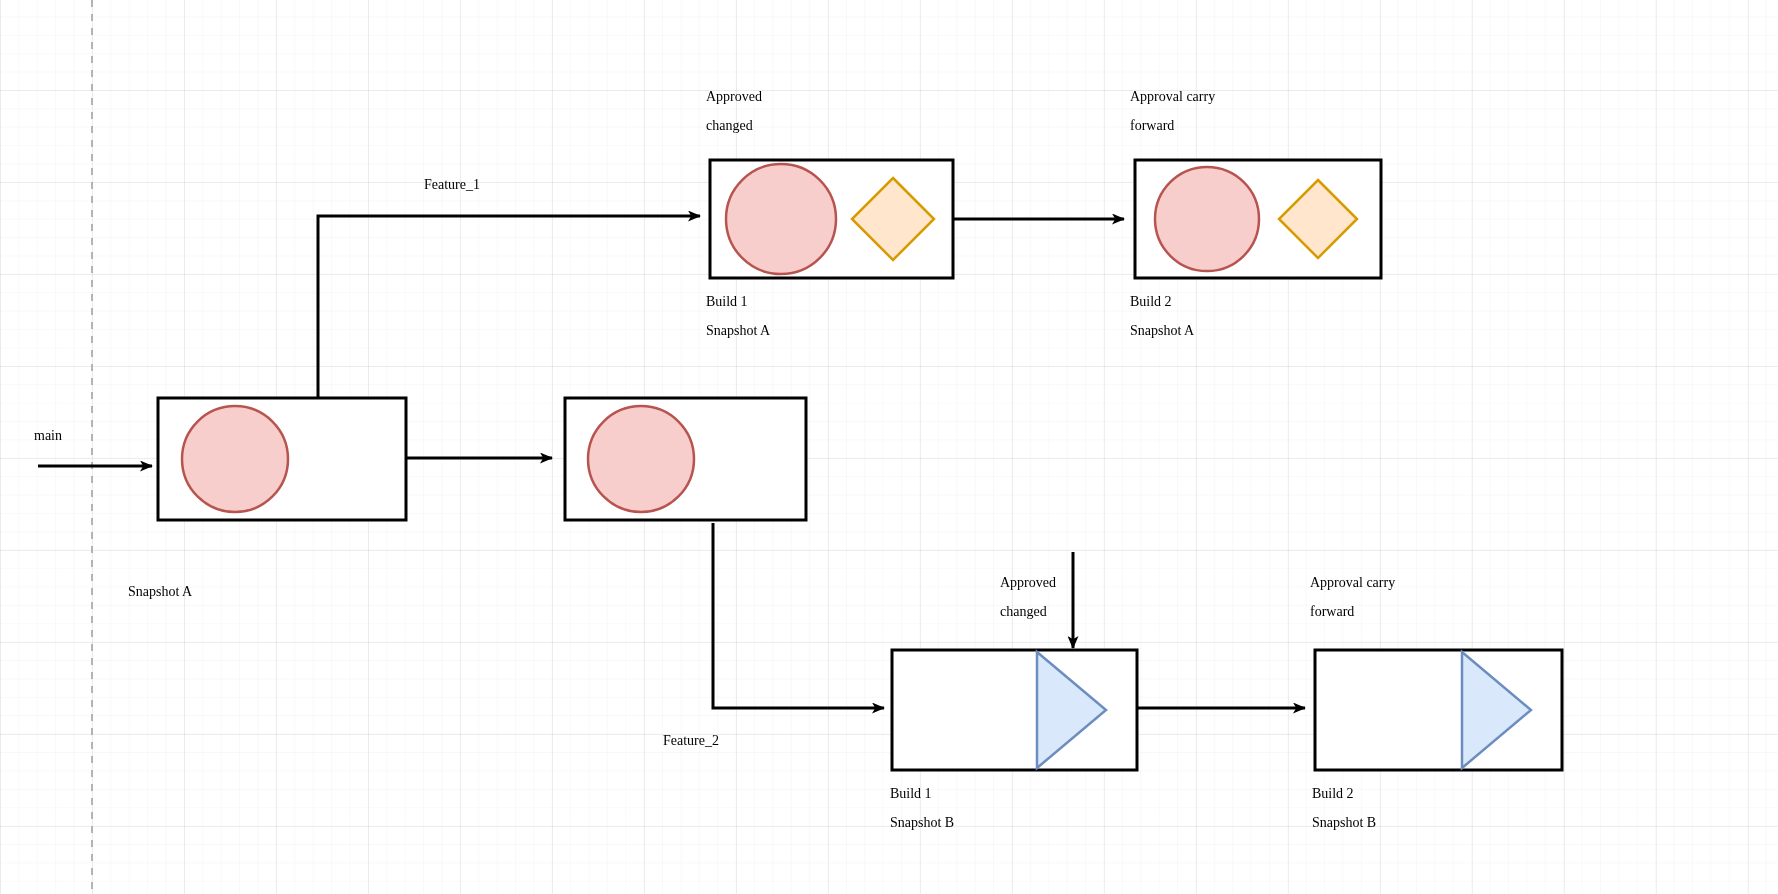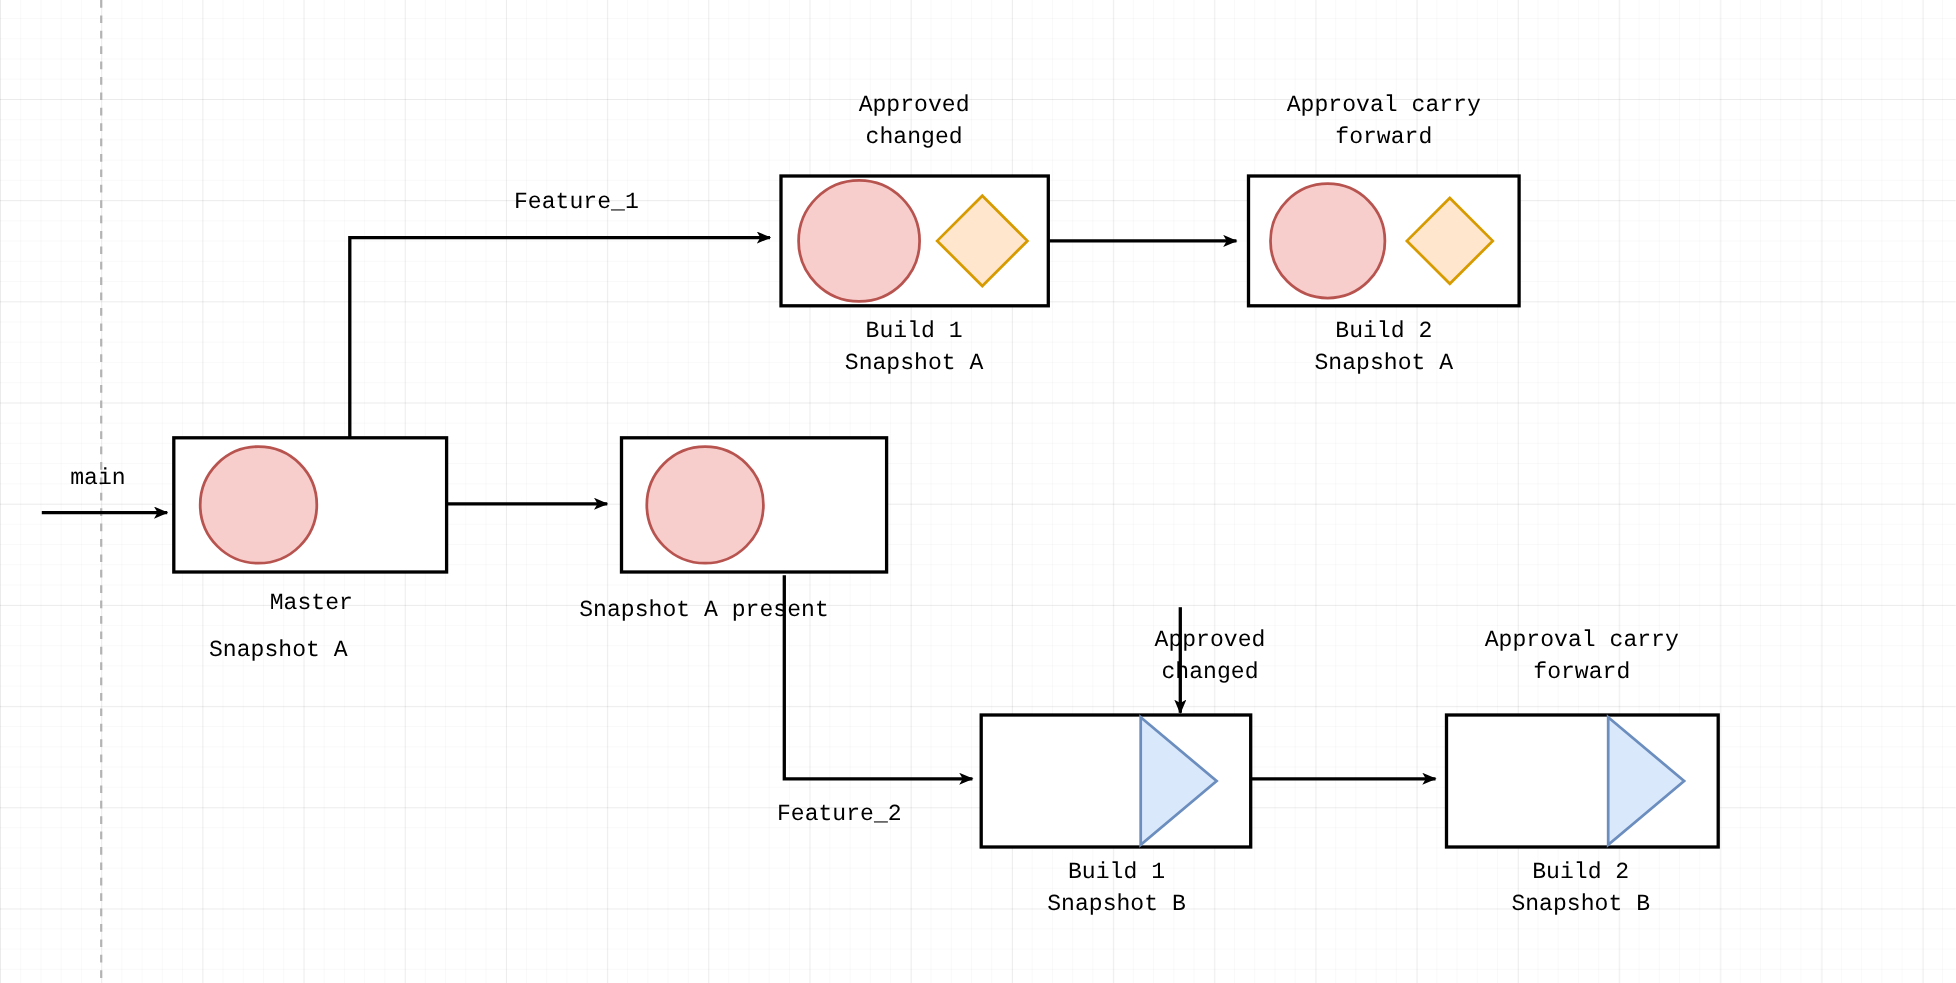--- a/index.html
+++ b/index.html
@@ -31,24 +31,24 @@
   }
   #vector {
     position: absolute;
     left: 0; top: 0;
     width: 1778px;
     height: 894px;
   }
   .dlabel {
     position: absolute;
     color: #000000;
-    font-family: Liberation Mono, monospace;
-    font-size: 21px;
+    font-family: Liberation Serif, serif;
+    font-size: 14px;
     line-height: 29px;
-    text-align: center;
+    text-align: left;
     white-space: pre-line;
     letter-spacing: 0px;
   }
 </style>
 </head>
 <body>
 
 <div id="canvas">
 
   <svg id="vector" viewBox="0 0 1778 894">
@@ -106,25 +106,23 @@
 
   <div class="dlabel" style="left:1130px; top:82px; width:256px;">Approval carry
 forward</div>
 
   <div class="dlabel" style="left:706px; top:287px; width:250px;">Build 1
 Snapshot A</div>
 
   <div class="dlabel" style="left:1130px; top:287px; width:256px;">Build 2
 Snapshot A</div>
 
-  <div class="dlabel" style="left:158px; top:535px; width:250px;">Master</div>
 
   <div class="dlabel" style="left:128px; top:577px; width:250px;">Snapshot A</div>
 
-  <div class="dlabel" style="left:450px; top:541px; width:380px;">Snapshot A present</div>
 
 
 
   <div class="dlabel" style="left:1000px; top:568px; width:200px;">Approved
 changed</div>
 
   <div class="dlabel" style="left:1310px; top:568px; width:256px;">Approval carry
 forward</div>
 
   <div class="dlabel" style="left:890px; top:779px; width:250px;">Build 1

